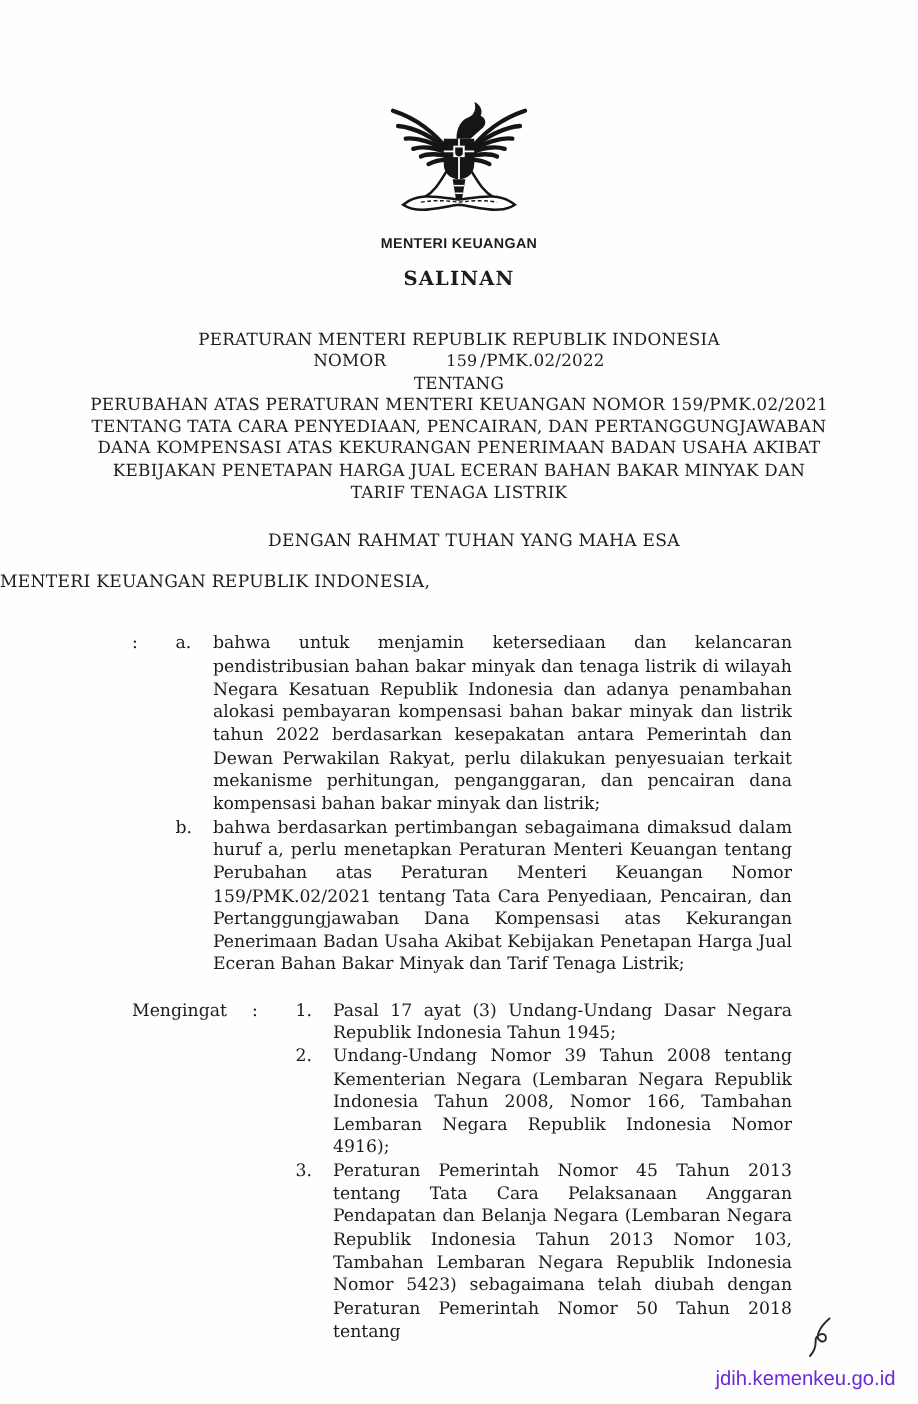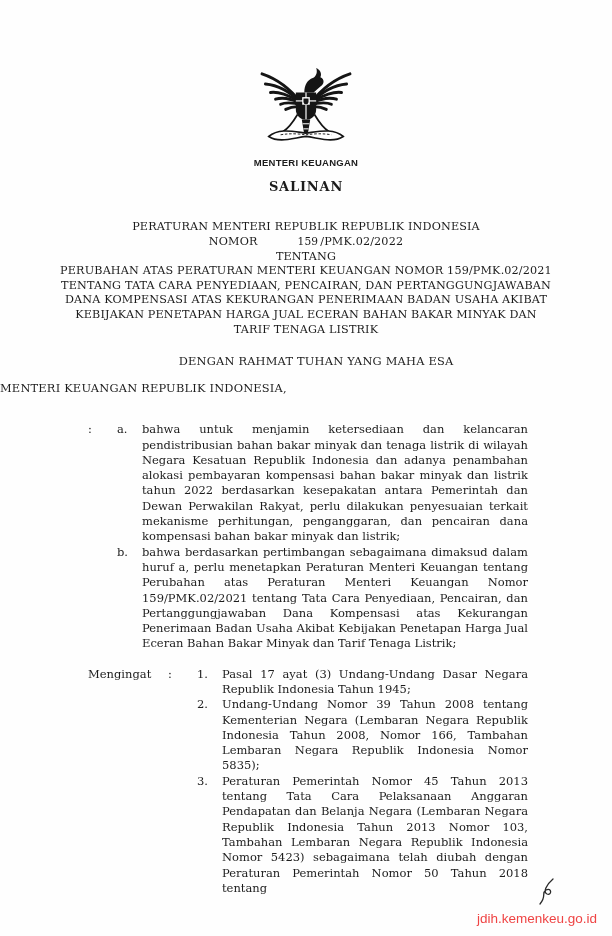--- a/index.html
+++ b/index.html
@@ -45,21 +45,21 @@
   .item{display:flex;}
   .item-marker{width:25px;flex:0 0 25px;}
   .item-text{flex:1;text-align:justify;}
 
   
   .paraph{position:absolute;right:52px;bottom:30px;width:24px;height:28px;}
   .site-link{
     position:absolute;right:15px;bottom:10px;
     font-family:"Liberation Sans", sans-serif;
     font-size:13.5px;font-weight:500;
-    color:#ef4444;text-decoration:none;
+    color:#6d28d9;text-decoration:none;
   }
   svg{display:block;}
 </style>
 </head>
 <body>
 
 <div class="page">
 
   <div class="header">
     <div class="emblem">
@@ -143,21 +143,21 @@
     <div class="clause">
       <div class="clause-label">Mengingat</div>
       <div class="clause-colon">:</div>
       <div class="clause-items">
         <div class="item">
           <div class="item-marker">1.</div>
           <div class="item-text">Pasal 17 ayat (3) Undang-Undang Dasar Negara Republik Indonesia Tahun 1945;</div>
         </div>
         <div class="item">
           <div class="item-marker">2.</div>
-          <div class="item-text">Undang-Undang Nomor 39 Tahun 2008 tentang Kementerian Negara (Lembaran Negara Republik Indonesia Tahun 2008, Nomor 166, Tambahan Lembaran Negara Republik Indonesia Nomor 5835);</div>
+          <div class="item-text">Undang-Undang Nomor 39 Tahun 2008 tentang Kementerian Negara (Lembaran Negara Republik Indonesia Tahun 2008, Nomor 166, Tambahan Lembaran Negara Republik Indonesia Nomor 4916);</div>
         </div>
         <div class="item">
           <div class="item-marker">3.</div>
           <div class="item-text">Peraturan Pemerintah Nomor 45 Tahun 2013 tentang Tata Cara Pelaksanaan Anggaran Pendapatan dan Belanja Negara (Lembaran Negara Republik Indonesia Tahun 2013 Nomor 103, Tambahan Lembaran Negara Republik Indonesia Nomor 5423) sebagaimana telah diubah dengan Peraturan Pemerintah Nomor 50 Tahun 2018 tentang</div>
         </div>
       </div>
     </div>
 
   </div>
 

